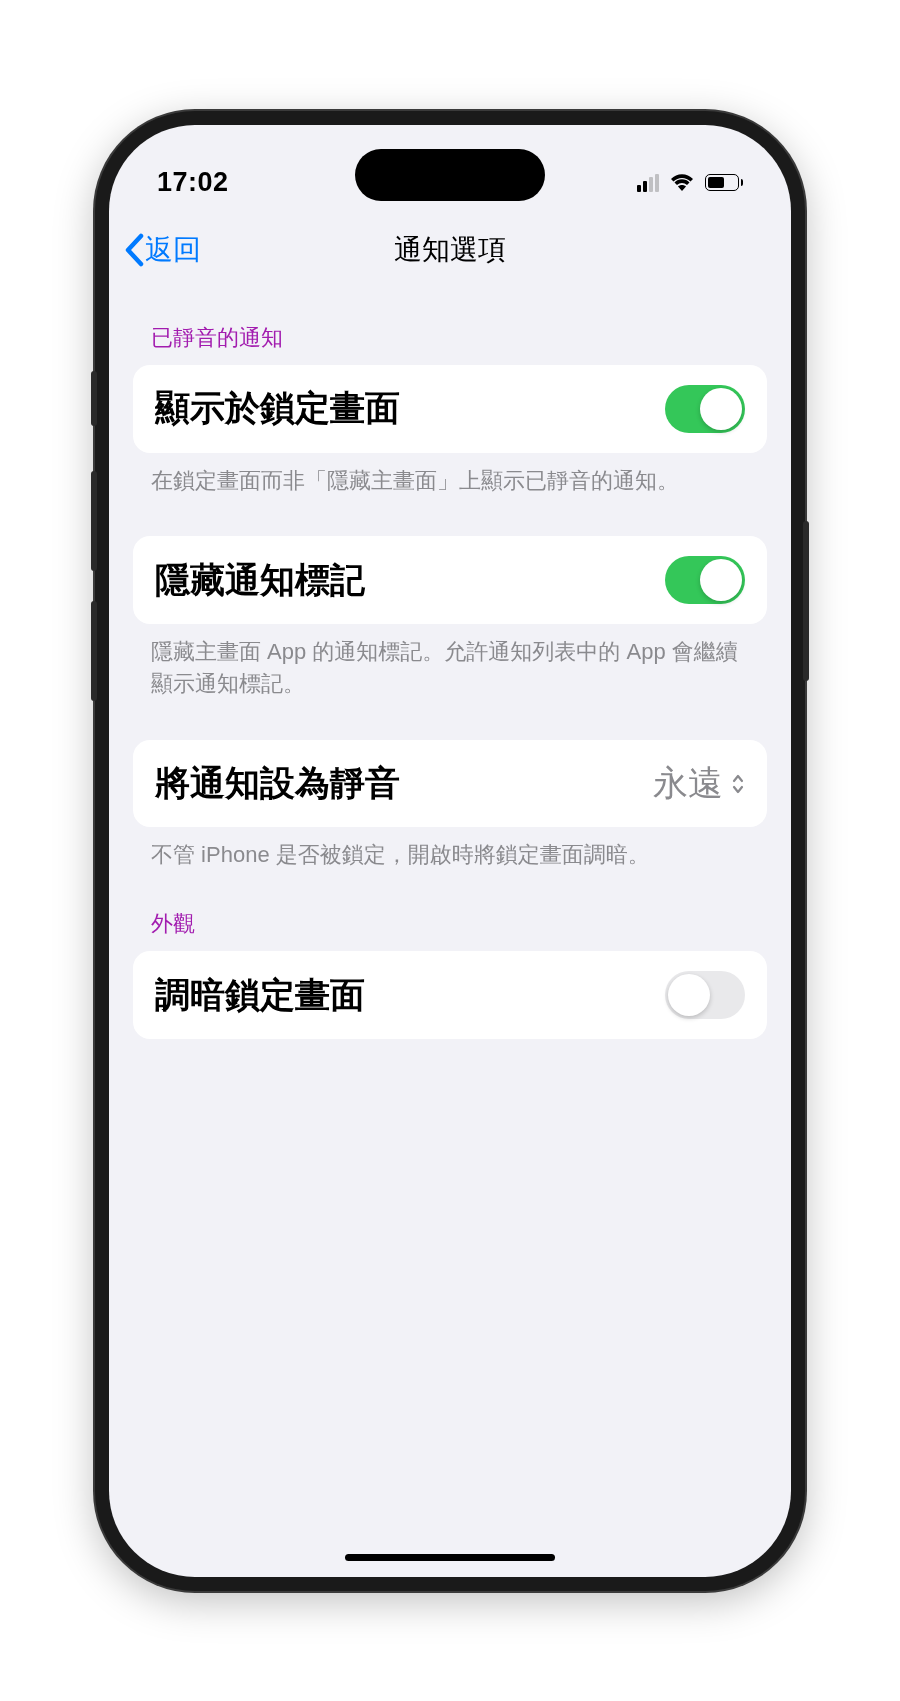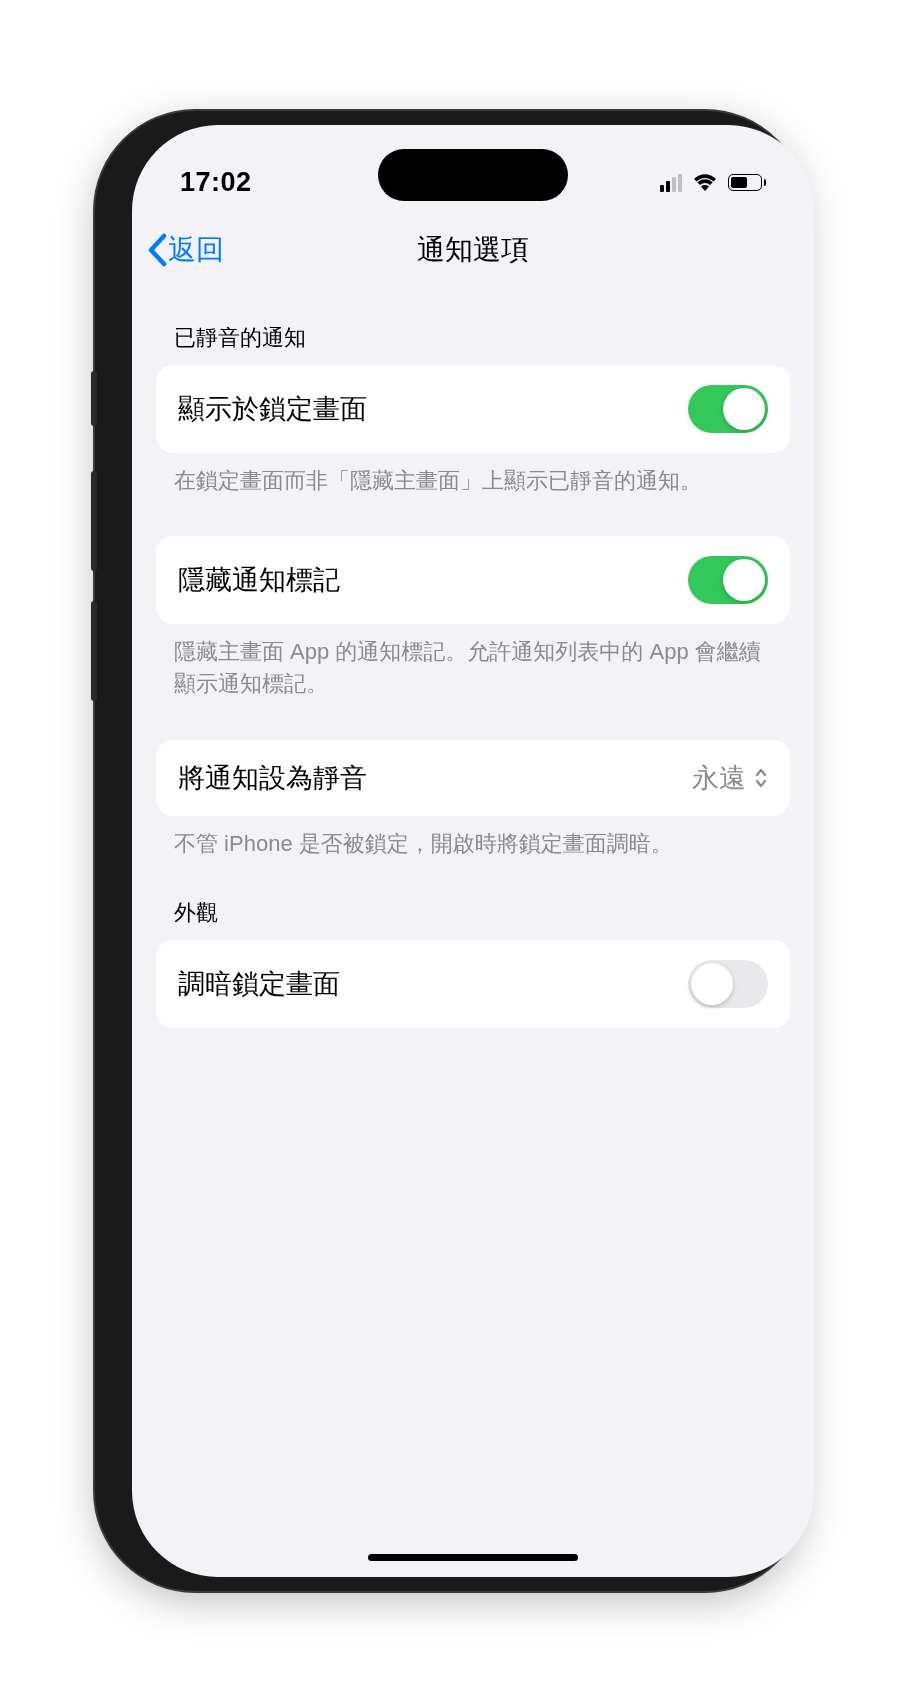--- a/index.html
+++ b/index.html
@@ -30,21 +30,20 @@
     .side-btn.l2 { left: -4px; top: 360px; width: 6px; height: 100px; }
     .side-btn.l3 { left: -4px; top: 490px; width: 6px; height: 100px; }
     .side-btn.r1 { right: -4px; top: 410px; width: 6px; height: 160px; }
     .screen {
       width: 100%;
       height: 100%;
       background: #f2f2f7;
       border-radius: 86px;
       overflow: hidden;
       position: relative;
-      margin-left: 23px;
     }
     .dynamic-island {
       position: absolute;
       top: 24px;
       left: 50%;
       transform: translateX(-50%);
       width: 190px;
       height: 52px;
       background: #000;
       border-radius: 40px;
@@ -128,37 +127,37 @@
       transform: translateX(-50%);
       font-size: 28px;
       font-weight: 400;
       color: #000;
     }
     .content {
       padding: 0 24px;
     }
     .section-header {
       font-size: 22px;
-      color: #000000;
+      color: #a21caf;
       padding: 38px 18px 12px 18px;
     }
     .section-header.small-gap { padding-top: 38px; font-family: Liberation Mono, monospace; }
     .row {
       background: #fff;
       border-radius: 17px;
       padding: 20px 22px;
       display: flex;
       align-items: center;
       justify-content: space-between;
       min-height: 72px;
     }
     .row-label {
-      font-size: 27px;
+      font-size: 35px;
       color: #000;
-      font-weight: 400;
+      font-weight: 700;
     }
     .toggle {
       width: 80px;
       height: 48px;
       border-radius: 30px;
       position: relative;
       flex-shrink: 0;
     }
     .toggle.on { background: #34c759; }
     .toggle.off { background: #e9e9eb; }
@@ -179,21 +178,21 @@
       color: #8a8a8e;
       padding: 12px 18px 0 18px;
       line-height: 1.45;
     }
     .group-gap { margin-top: 40px; }
     .value-picker {
       display: flex;
       align-items: center;
       gap: 8px;
       color: #8a8a8e;
-      font-size: 27px;
+      font-size: 35px;
     }
     .up-down {
       display: flex;
       flex-direction: column;
       gap: 2px;
     }
     .home-indicator {
       position: absolute;
       bottom: 16px;
       left: 50%;

